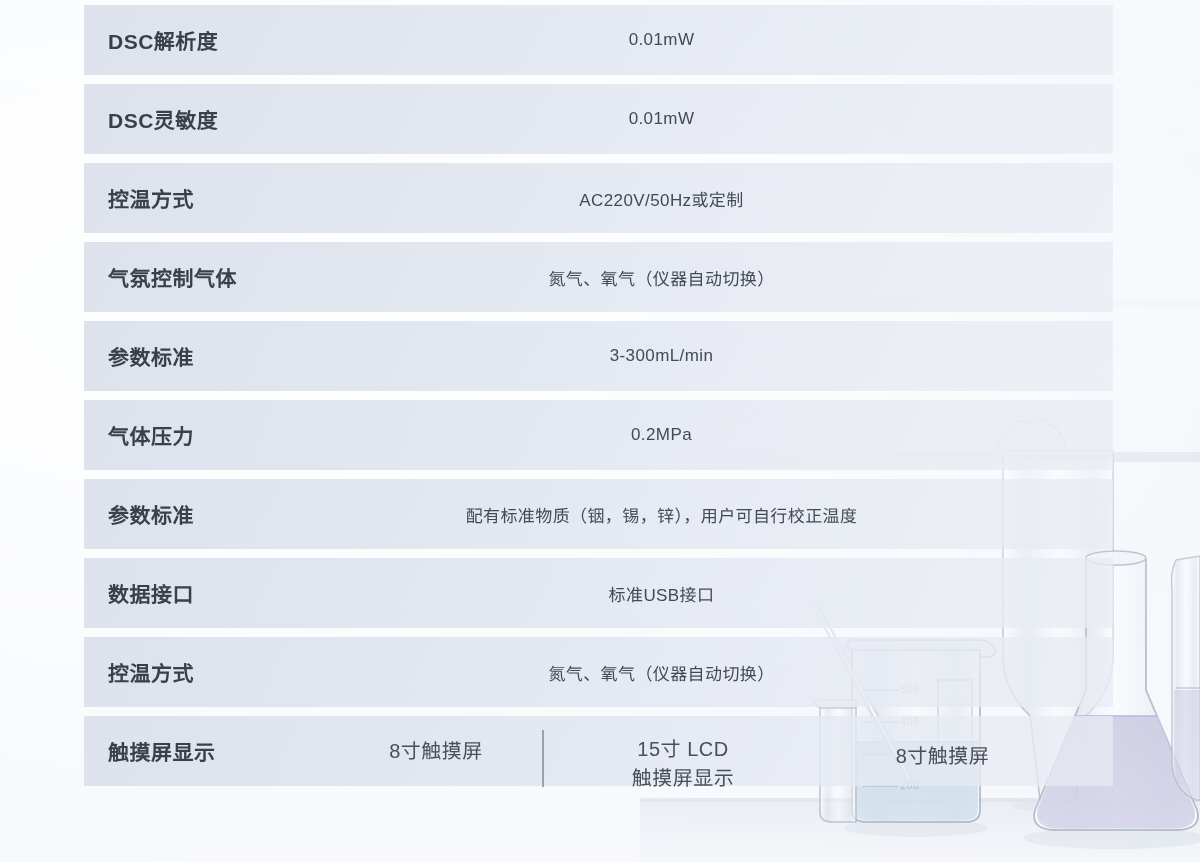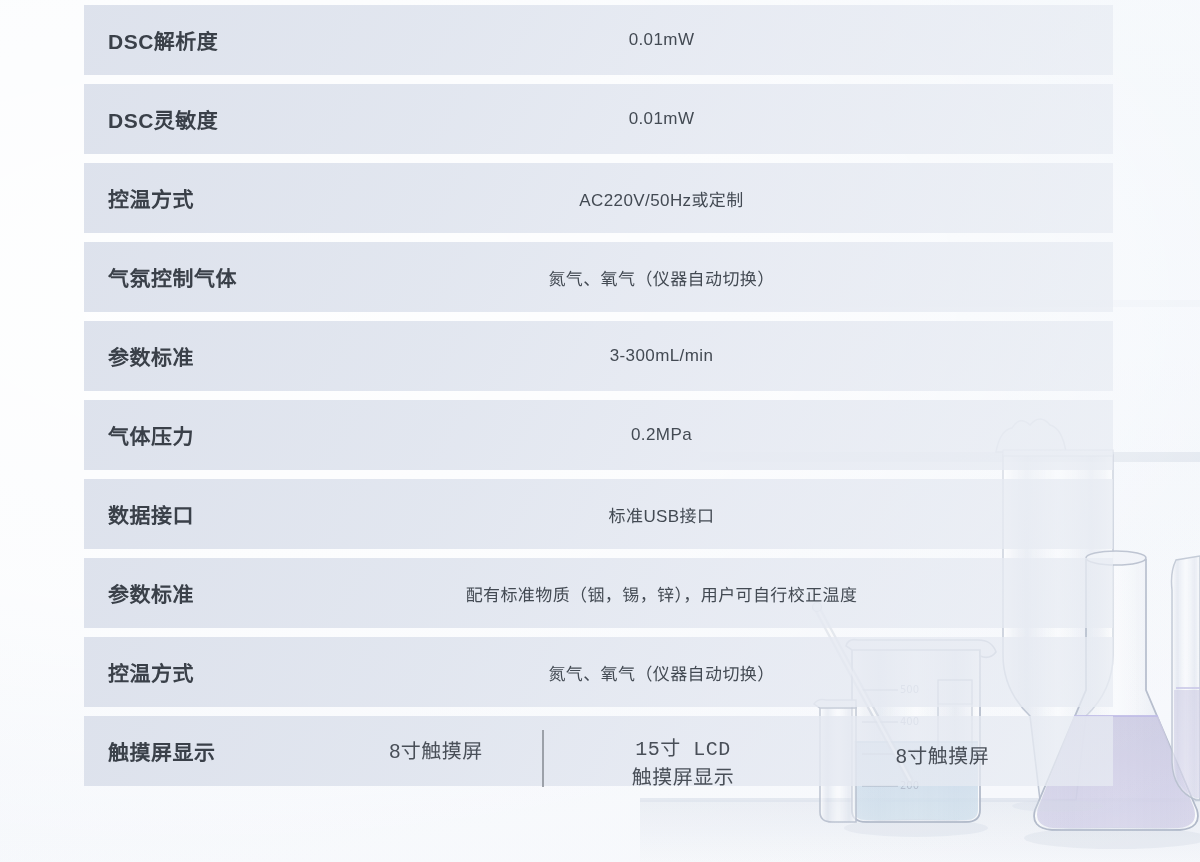--- a/index.html
+++ b/index.html
@@ -101,21 +101,21 @@
     justify-content: center;
     align-items: center;
     text-align: center;
     font-size: 20px;
     color: #494f58;
     letter-spacing: 0.5px;
     line-height: 1.45;
     white-space: nowrap;
   }
   .screen-col--a { flex: 0 0 212px; }
-  .screen-col--b { flex: 0 0 282px; position: relative; top: 13px; font-family: Liberation Mono, monospace; }
+  .screen-col--b { flex: 0 0 282px; position: relative; top: 13px; }
   .screen-col--c { flex: 1 1 auto; position: relative; top: 5px; left: -26px; }
 
   .screen-divider {
     position: absolute;
     left: 212px;
     top: 14px;
     width: 2px;
     height: 57px;
     background: #8f949c;
     opacity: 0.85;
@@ -257,27 +257,27 @@
       <div class="spec-label">参数标准</div>
       <div class="spec-value">3-300mL/min</div>
     </div>
 
     <div class="spec-row">
       <div class="spec-label">气体压力</div>
       <div class="spec-value">0.2MPa</div>
     </div>
 
     <div class="spec-row">
+      <div class="spec-label">参数标准</div>
+      <div class="spec-value small">配有标准物质（铟，锡，锌），用户可自行校正温度</div>
+    </div>
+
+    <div class="spec-row">
       <div class="spec-label">数据接口</div>
       <div class="spec-value">标准USB接口</div>
-    </div>
-
-    <div class="spec-row">
-      <div class="spec-label">参数标准</div>
-      <div class="spec-value small">配有标准物质（铟，锡，锌），用户可自行校正温度</div>
     </div>
 
     <div class="spec-row">
       <div class="spec-label">控温方式</div>
       <div class="spec-value">氮气、氧气（仪器自动切换）</div>
     </div>
 
     <div class="spec-row spec-row--screens">
       <div class="spec-label">触摸屏显示</div>
       <div class="screens">

